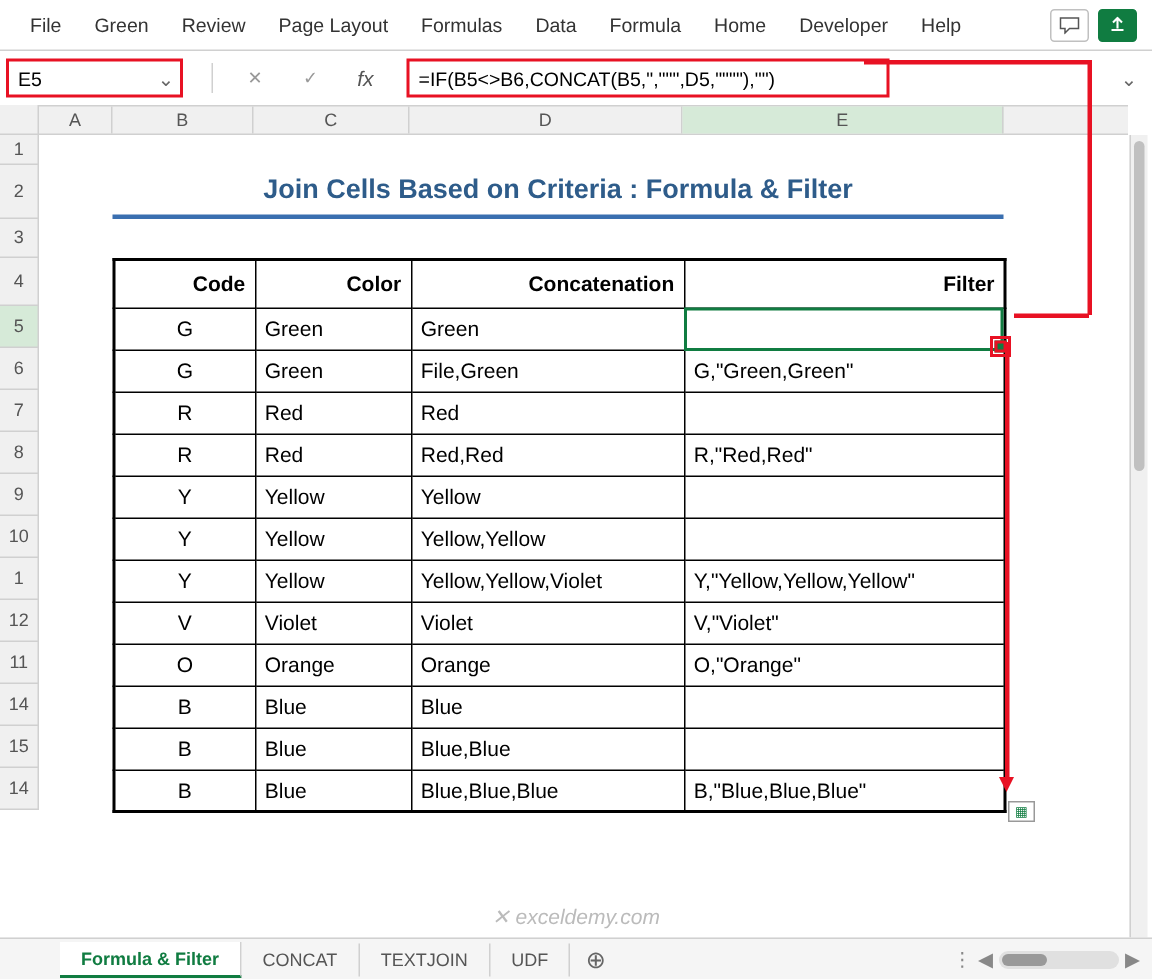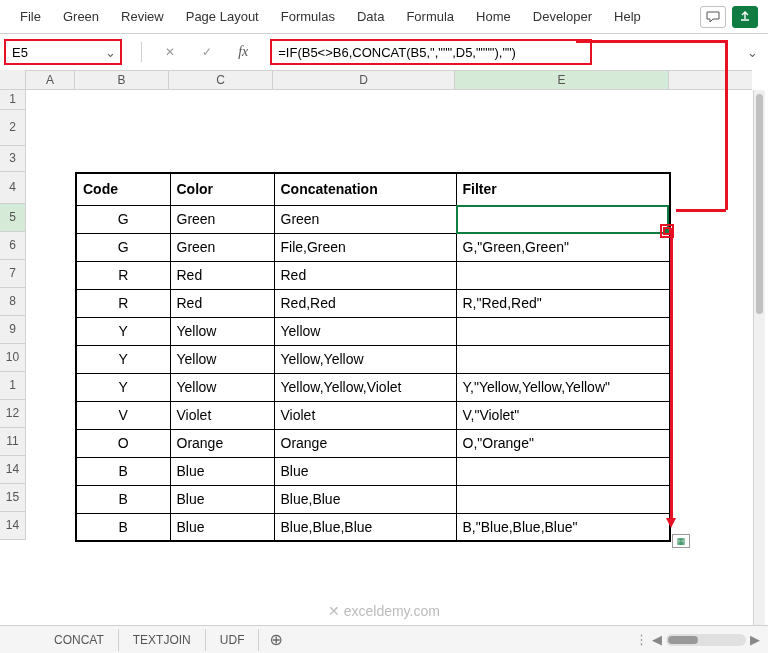--- a/index.html
+++ b/index.html
@@ -7,55 +7,55 @@
 .ribbon{display:flex;align-items:center;padding:6px 10px;border-bottom:1px solid #d0d0d0;gap:2px;height:34px}
 .ribbon-tab{padding:4px 10px;color:#333;cursor:pointer;font-size:13px}
 .ribbon-spacer{flex:1}
 .ribbon-icon{width:26px;height:22px;display:flex;align-items:center;justify-content:center;border:1px solid #c0c0c0;border-radius:3px;margin-left:4px;cursor:pointer}
 .ribbon-icon.share{background:#107c41;border-color:#107c41;color:#fff}
 .formula-row{display:flex;align-items:center;padding:4px 4px;height:36px;gap:19px}
 .name-box{border:2px solid #e81123;width:118px;height:26px;display:flex;align-items:center;padding:0 6px;position:relative}
 .name-box .chev{position:absolute;right:4px;color:#666}
 .fb-divider{width:1px;height:20px;background:#d0d0d0}
 .fb-btn{color:#999;padding:0 4px;font-size:12px}
-.fx{font-style:italic;font-family:Liberation Serif, serif;font-size:14px;color:#555;padding:0 3px}
+.fx{font-style:italic;font-family:Liberation Sans, sans-serif;font-size:14px;color:#555;padding:0 3px}
 .formula-input{border:2px solid #e81123;height:26px;flex:0 0 322px;display:flex;align-items:center;padding:0 6px;font-size:13px}
 .fb-expand{margin-left:auto;color:#666;padding:0 6px}
 .sheet-area{display:flex;height:calc(100% - 34px - 36px - 28px);position:relative}
 .col-headers{display:flex;margin-left:26px;border-bottom:1px solid #d0d0d0;border-top:1px solid #d0d0d0;position:absolute;top:0;left:0;right:16px;height:20px;background:#f0f0f0}
 .col-h{border-right:1px solid #d0d0d0;text-align:center;font-size:12px;color:#555;line-height:19px}
 .col-h.sel{background:#d6ead8}
 .row-headers{position:absolute;top:20px;left:0;width:26px;bottom:0}
 .row-h{border-right:1px solid #d0d0d0;border-bottom:1px solid #d0d0d0;height:28px;text-align:center;font-size:12px;color:#555;line-height:27px;background:#f0f0f0}
 .row-h.r1{height:20px;line-height:19px}
 .row-h.r2{height:36px;line-height:35px}
 .row-h.r3{height:26px;line-height:25px}
 .row-h.r4{height:32px;line-height:31px}
 .row-h.sel{background:#d6ead8}
 .corner{position:absolute;top:0;left:0;width:26px;height:20px;background:#f0f0f0;border-right:1px solid #d0d0d0;border-bottom:1px solid #d0d0d0}
 .grid{position:absolute;top:20px;left:26px;right:16px;bottom:0;background:#fff}
 .title-cell{position:absolute;top:20px;left:49px;width:594px;height:36px;display:flex;align-items:center;justify-content:center;color:#2e5c8a;font-size:18px;font-weight:600;border-bottom:3px solid #3a6fb0}
 .data-table{position:absolute;top:82px;left:49px;border:2px solid #000;border-collapse:collapse}
 .data-table th,.data-table td{border:1px solid #000;height:28px;padding:0 6px;font-size:14px}
-.data-table th{height:32px;background:#fff;font-weight:700;text-align:left}
+.data-table th{height:32px;background:#fff;font-weight:700;text-align:right}
 .data-table td.c{text-align:center}
 .col-b{width:94px}.col-c{width:104px}.col-d{width:182px}.col-e{width:214px}
 .active-cell{position:absolute;border:2px solid #107c41;pointer-events:none}
 .fill-handle{position:absolute;width:8px;height:8px;background:#107c41;border:2px solid #e81123;outline:2px solid #e81123;outline-offset:1px}
 .red-arrow{position:absolute;background:#e81123}
 .scroll-v{position:absolute;right:3px;top:20px;bottom:0;width:12px;background:#f0f0f0;border-left:1px solid #d0d0d0}
 .scroll-thumb{position:absolute;left:2px;right:2px;top:4px;height:220px;background:#c0c0c0;border-radius:4px}
 .tabs-row{position:absolute;bottom:0;left:0;right:0;height:28px;display:flex;align-items:center;border-top:1px solid #d0d0d0;background:#f5f5f5;padding-left:40px}
 .sheet-tab{padding:4px 14px;font-size:12px;border-right:1px solid #d0d0d0;cursor:pointer;color:#555}
 .sheet-tab.active{background:#fff;border-bottom:2px solid #107c41;color:#107c41;font-weight:600}
 .tab-add{padding:0 10px;color:#666;font-size:16px}
 .tabs-scroll{margin-left:auto;display:flex;align-items:center;gap:4px;padding-right:8px}
 .hs-track{width:80px;height:12px;background:#e0e0e0;border-radius:6px;position:relative}
 .hs-thumb{position:absolute;left:2px;top:2px;width:30px;height:8px;background:#999;border-radius:4px}
-.watermark{position:absolute;bottom:34px;left:50%;transform:translateX(-50%);color:#bbb;font-size:14px;pointer-events:none}
+.watermark{position:absolute;bottom:34px;left:50%;transform:translateX(-50%);color:#bbb;font-size:14px;font-style:italic;pointer-events:none}
 .autofill-icon{position:absolute;width:18px;height:14px;border:1px solid #999;background:#fff;font-size:9px;text-align:center;line-height:12px;color:#107c41}
 </style>
 </head>
 <body>
 
 <div class="ribbon">
   <span class="ribbon-tab">File</span>
   <span class="ribbon-tab">Green</span>
   <span class="ribbon-tab">Review</span>
   <span class="ribbon-tab">Page Layout</span>
@@ -115,20 +115,21 @@
     <div class="row-h">10</div>
     <div class="row-h">1</div>
     <div class="row-h">12</div>
     <div class="row-h">11</div>
     <div class="row-h">14</div>
     <div class="row-h">15</div>
     <div class="row-h">14</div>
   </div>
 
   <div class="grid">
+    <div class="title-cell">Join Cells Based on Criteria : Formula &amp; Filter</div>
     <table class="data-table">
       <tbody>
           <tr>
         <th class="col-b">Code</th>
         <th class="col-c">Color</th>
         <th class="col-d">Concatenation</th>
         <th class="col-e">Filter</th>
       </tr>
       </tbody>
         <tbody id="tbody">
@@ -218,20 +219,21 @@
   <div class="red-arrow" style="top:448px;left:666px;width:10px;height:10px;clip-path:polygon(0 0,100% 0,50% 100%)"></div>
 
   <div class="scroll-v">
       <div class="scroll-thumb"></div>
     </div>
 </div>
 
 <div class="watermark">✕ exceldemy.com</div>
 
 <div class="tabs-row">
+  <div class="sheet-tab active">Formula &amp; Filter</div>
   <div class="sheet-tab">CONCAT</div>
   <div class="sheet-tab">TEXTJOIN</div>
   <div class="sheet-tab">UDF</div>
   <div class="tab-add">⊕</div>
   <div class="tabs-scroll">
     <span style="color:#888">⋮</span>
     <span style="color:#888">◀</span>
     <div class="hs-track">
         <div class="hs-thumb"></div>
       </div>

